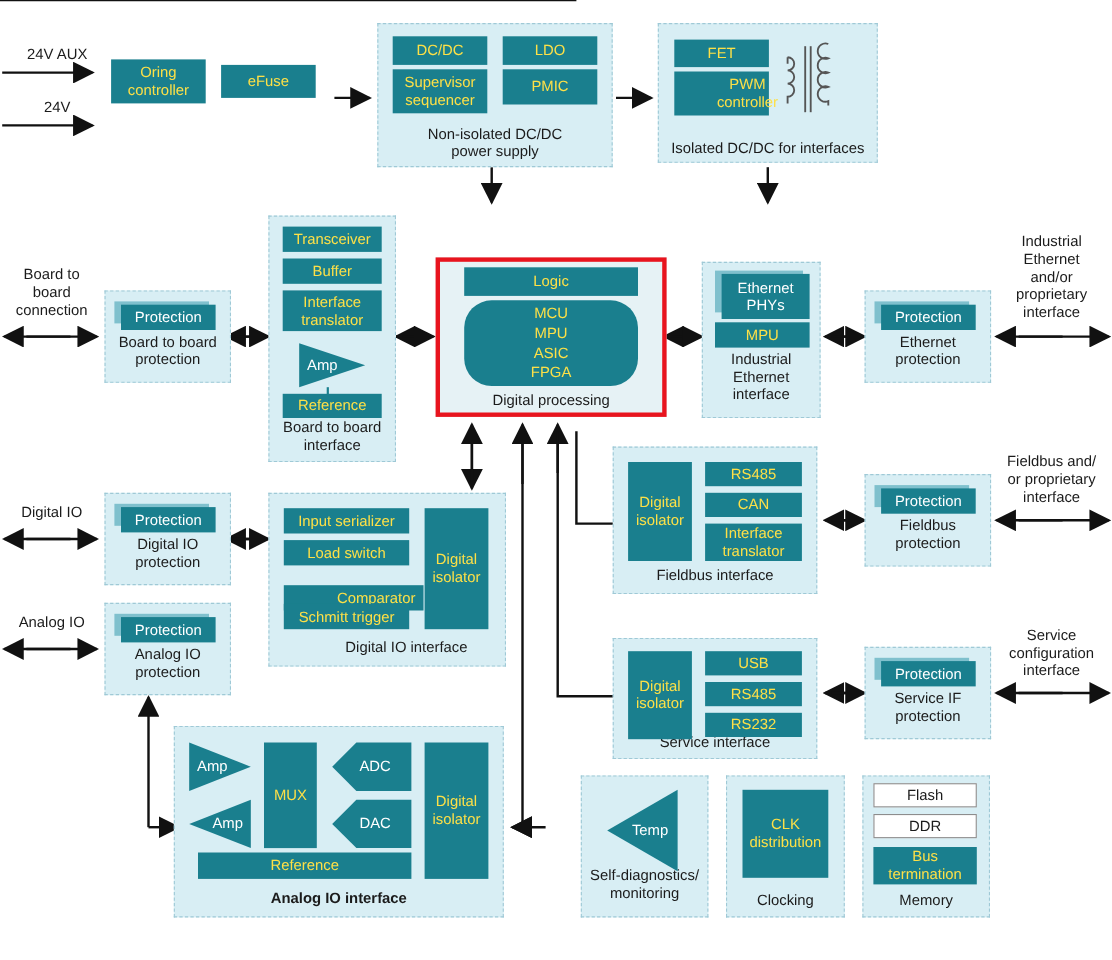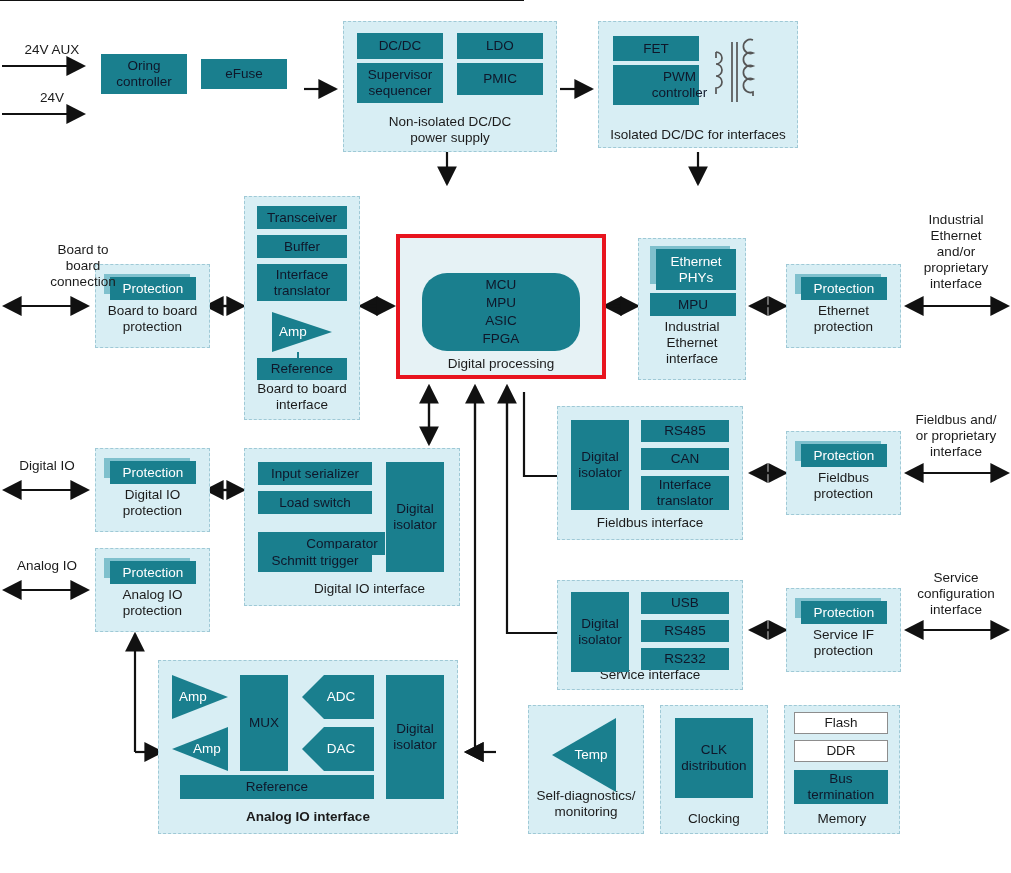--- a/index.html
+++ b/index.html
@@ -4,21 +4,21 @@
 <style>
   html,body{margin:0;padding:0;background:#ffffff;}
   body{width:1011px;height:873px;position:relative;font-family:"Liberation Sans",sans-serif;overflow:hidden;}
   #stage{position:absolute;left:0;top:0;width:1011px;height:873px;}
 
   
   .grp{position:absolute;background:#d8eef4;border:1px dashed #9fc9d6;box-sizing:border-box;}
   .grp-cap{position:absolute;left:0;right:0;text-align:center;color:#1b1b1b;font-size:13.5px;line-height:16px;}
 
   
-  .blk{position:absolute;background:#1a7f8e;color:#0f172a;font-size:13.5px;line-height:16px;
+  .blk{position:absolute;background:#1a7f8e;color:#fde047;font-size:13.5px;line-height:16px;
        display:flex;align-items:center;justify-content:center;text-align:center;box-sizing:border-box;}
   .blk.white{background:#ffffff;color:#1b1b1b;border:1px solid #8d8d8d;}
 
   
   .stack{position:absolute;box-sizing:border-box;}
   .stack .back{position:absolute;left:0;top:0;right:6px;bottom:6px;background:#7fc0cd;}
   .stack .front{position:absolute;left:6px;top:3px;right:0;bottom:0;background:#1a7f8e;color:#fff;
        display:flex;align-items:center;justify-content:center;text-align:center;font-size:13.5px;line-height:16px;}
 
   
@@ -148,21 +148,21 @@
   </svg>
 
   <div class="grp" style="left:95px;top:264px;width:115px;height:84px;">
     <div class="grp-cap" style="top:38px;white-space:pre-line;">Board to board
 protection</div>
   </div>
   <div class="stack" style="left:104px;top:274px;width:92px;height:26px;">
     <div class="back"></div>
     <div class="front">Protection</div>
   </div>
-  <div class="lab" style="left:0px;top:242px;width:94px;white-space:pre-line;padding-left:36px;">Board to
+  <div class="lab" style="left:0px;top:242px;width:94px;white-space:pre-line;">Board to
 board
 connection</div>
 
   <div class="grp" style="left:244px;top:196px;width:116px;height:224px;">
     <div class="grp-cap" style="top:184px;white-space:pre-line;">Board to board
 interface</div>
   </div>
   <div class="blk" style="left:257px;top:206px;width:90px;height:23px;">Transceiver</div>
   <div class="blk" style="left:257px;top:235px;width:90px;height:23px;">Buffer</div>
   <div class="blk" style="left:257px;top:264px;width:90px;height:37px;white-space:pre-line;">Interface
@@ -170,20 +170,21 @@
   <svg class="shp" style="left:272px;top:312px;width:60px;height:40px;" viewBox="0 0 60 40" xmlns="http://www.w3.org/2000/svg">
     <polygon points="0,0 60,20 0,40" fill="#1a7f8e"></polygon>
     <line x1="26" y1="40" x2="26" y2="52" stroke="#1a7f8e" stroke-width="2"></line>
   </svg>
   <div class="lab" style="left:268px;top:324px;width:50px;color:#fff;">Amp</div>
   <div class="blk" style="left:257px;top:358px;width:90px;height:22px;">Reference</div>
 
   <div id="center-core" style="left:396px;top:234px;width:210px;height:145px;">
   </div>
   <div class="grp-cap" style="left:396px;top:356px;width:210px;white-space:pre-line;">Digital processing</div>
+  <div class="blk" style="left:422px;top:243px;width:158px;height:26px;">Logic</div>
   <div class="blk" style="left:422px;top:273px;width:158px;height:78px;white-space:pre-line;line-height:18px;border-radius:25px;">MCU
 MPU
 ASIC
 FPGA</div>
 
   <div class="grp" style="left:638px;top:238px;width:108px;height:142px;">
     <div class="grp-cap" style="top:80px;white-space:pre-line;">Industrial
 Ethernet
 interface</div>
   </div>

